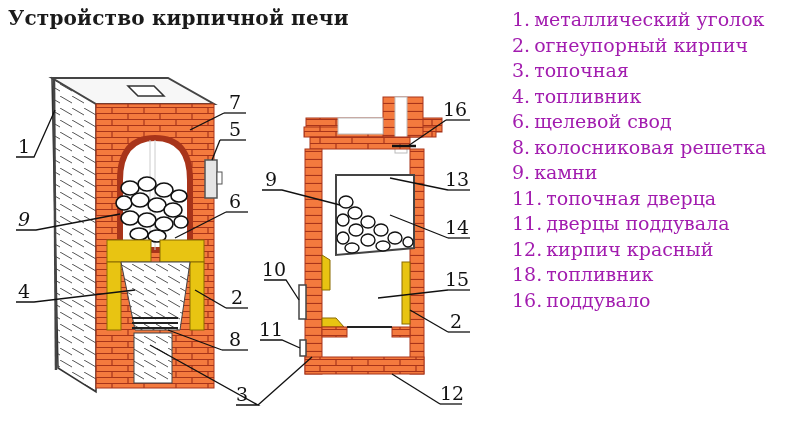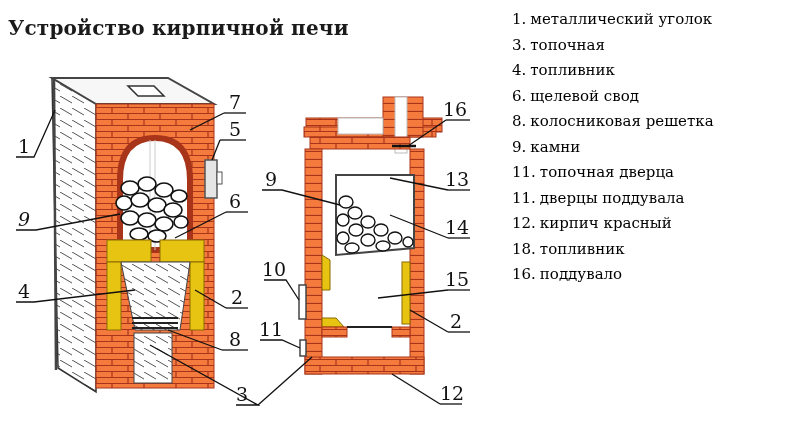--- a/index.html
+++ b/index.html
@@ -1,19 +1,19 @@
 <!DOCTYPE html>
 <html><head>
 <meta charset="utf-8">
 <style>
   html,body{margin:0;padding:0;background:#ffffff;}
   body{width:800px;height:432px;overflow:hidden;position:relative;font-family:"DejaVu Serif","Liberation Serif",serif;}
-  .title{position:absolute;left:8px;top:16px;font-size:20px;font-weight:bold;color:#1a1a1a;letter-spacing:0.2px;}
+  .title{position:absolute;left:8px;top:6px;font-size:20px;font-weight:bold;color:#1a1a1a;letter-spacing:0.2px;}
   .legend{position:absolute;left:512px;top:7px;margin:0;padding:0;list-style:none;}
-  .legend li{font-size:15px;color:#000000;height:25.5px;line-height:25.5px;white-space:nowrap;}
+  .legend li{font-size:19px;color:#a21caf;height:25.5px;line-height:25.5px;white-space:nowrap;}
   .legend .num{margin-right:4px;}
   svg.diagram{position:absolute;left:0;top:0;}
   .lbl{font-family:"DejaVu Serif","Liberation Serif",serif;font-size:19px;fill:#111;}
 </style>
 </head>
 <body>
 
 <div class="title">Устройство кирпичной печи</div>
 
 <svg class="diagram" width="800" height="432" viewBox="0 0 800 432">
@@ -185,20 +185,21 @@
     <text class="lbl" x="262" y="276">10</text>
     <text class="lbl" x="445" y="286">15</text>
     <text class="lbl" x="259" y="336">11</text>
     <text class="lbl" x="450" y="328">2</text>
     <text class="lbl" x="440" y="400">12</text>
   </g>
 </svg>
 
 <ul class="legend">
   <li><span class="num">1.</span><span>металлический уголок</span></li>
+  <li><span class="num">2.</span><span>огнеупорный кирпич</span></li>
   <li><span class="num">3.</span><span>топочная</span></li>
   <li><span class="num">4.</span><span>топливник</span></li>
   <li><span class="num">6.</span><span>щелевой свод</span></li>
   <li><span class="num">8.</span><span>колосниковая решетка</span></li>
   <li><span class="num">9.</span><span>камни</span></li>
   <li><span class="num">11.</span><span>топочная дверца</span></li>
   <li><span class="num">11.</span><span>дверцы поддувала</span></li>
   <li><span class="num">12.</span><span>кирпич красный</span></li>
   <li><span class="num">18.</span><span>топливник</span></li>
   <li><span class="num">16.</span><span>поддувало</span></li>

